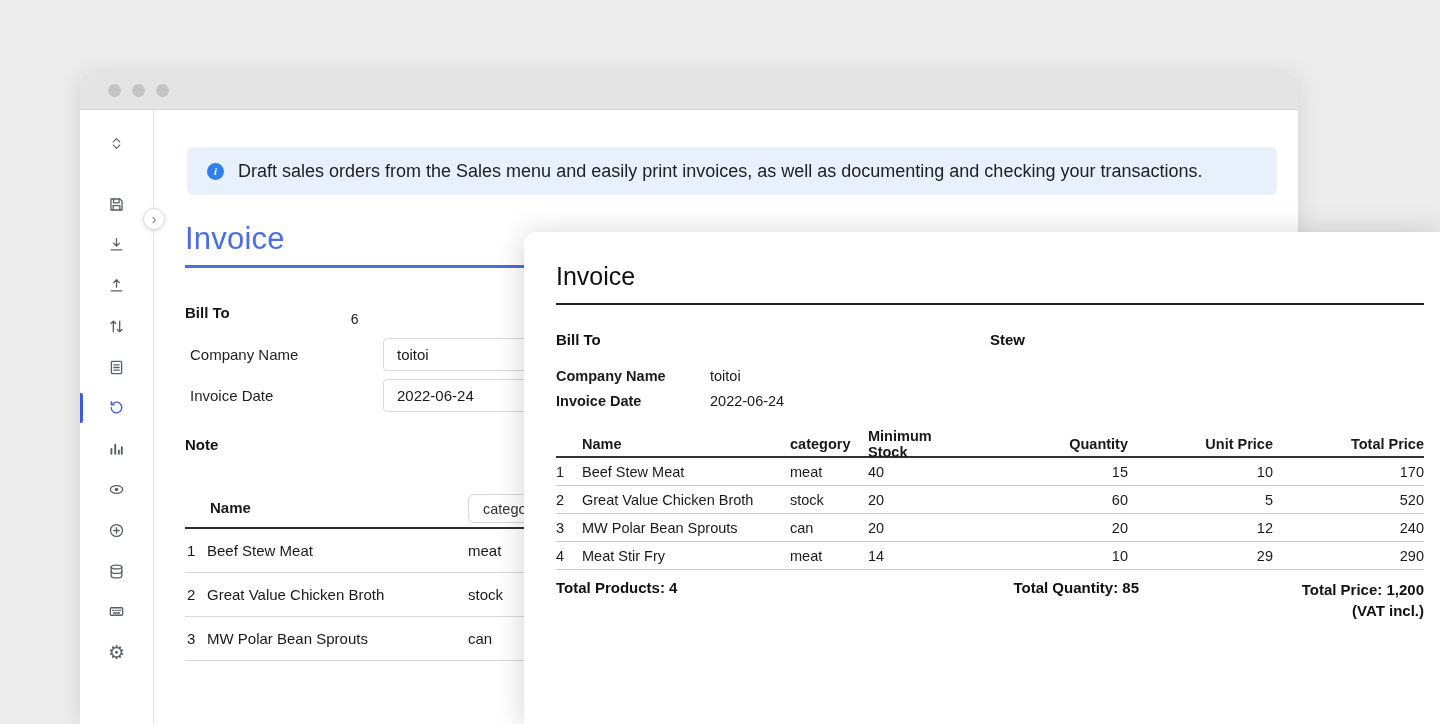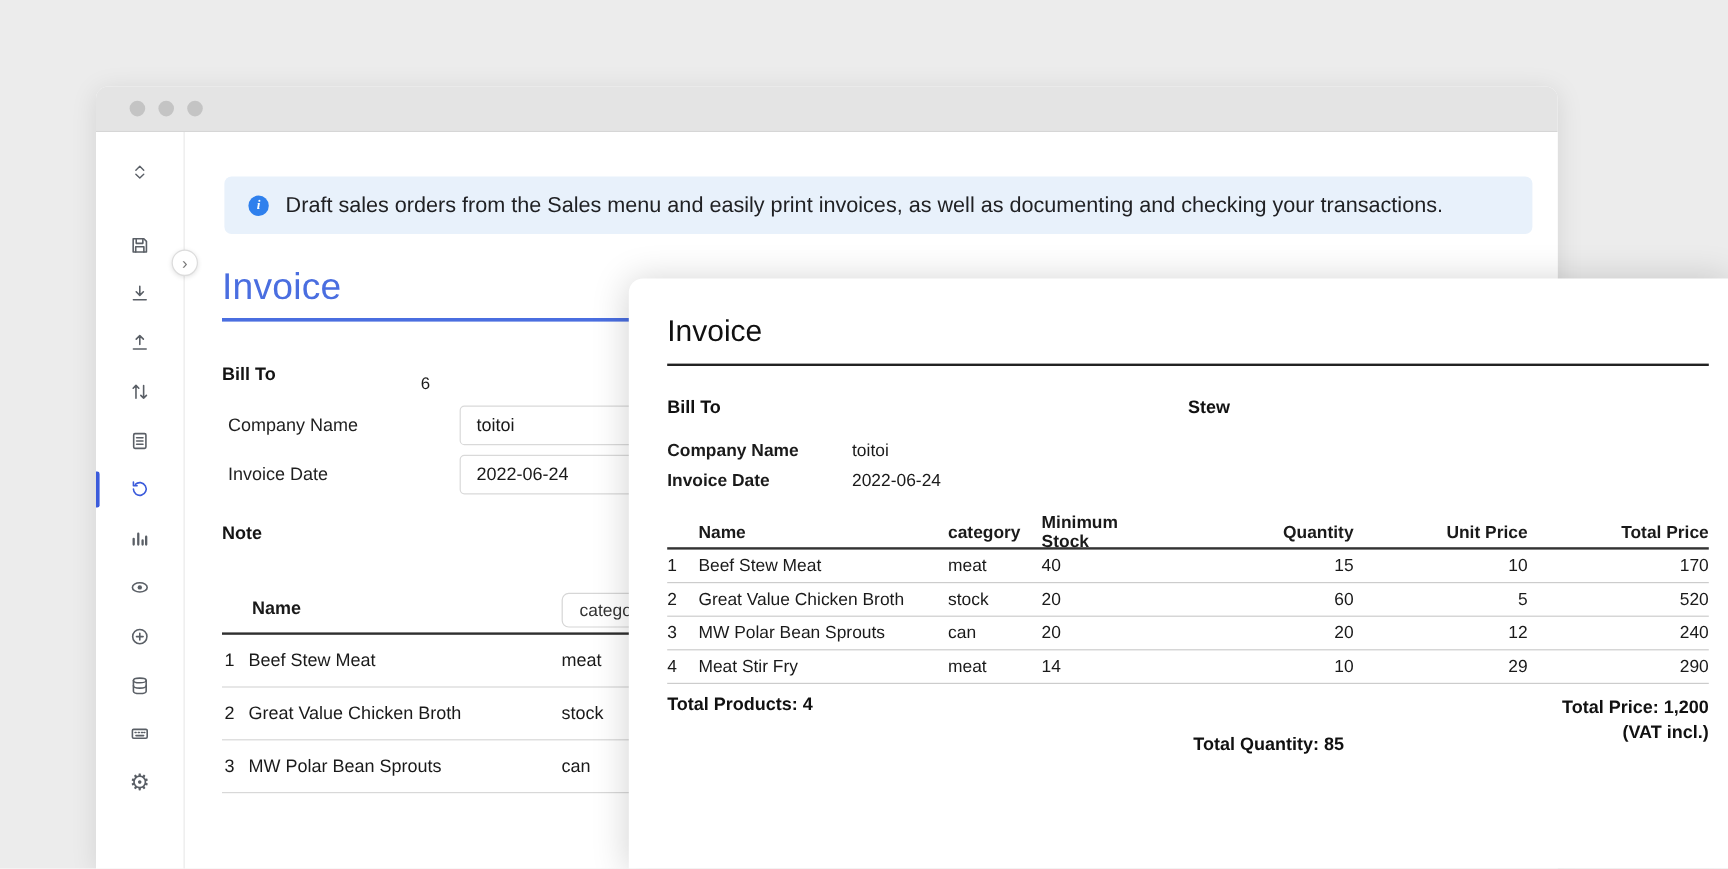--- a/index.html
+++ b/index.html
@@ -88,21 +88,21 @@
   .p-bold { font-weight:700; font-size:15px; color:#111; }
   .p-info { margin-top:16px; }
   .p-info-row { display:flex; align-items:center; height:24.5px; font-size:14.5px; }
   .p-ilabel { width:154px; font-weight:600; }
   .p-table { margin-top:15px; }
   .p-row { display:grid; grid-template-columns:26px 208px 78px 102px 158px 145px 151px;
            align-items:center; height:28px; font-size:14.5px; border-bottom:1px solid #ccc; }
   .p-row.p-head { height:30px; border-bottom:2px solid #333; font-weight:600; }
   .p-row .num { text-align:right; }
   .p-totals { position:relative; margin-top:9px; font-size:15px; height:60px; }
-  .p-tqty { position:absolute; right:304px; top:0;margin-top:33px; }
+  .p-tqty { position:absolute; right:285px; top:0; }
   .p-tprice { position:absolute; right:0; top:0; text-align:right; line-height:1.4; }
   .p-tprice span { display:block; }
 </style>
 </head>
 <body>
 
 <div class="stage">
 
   <div class="window">
     <div class="titlebar">

